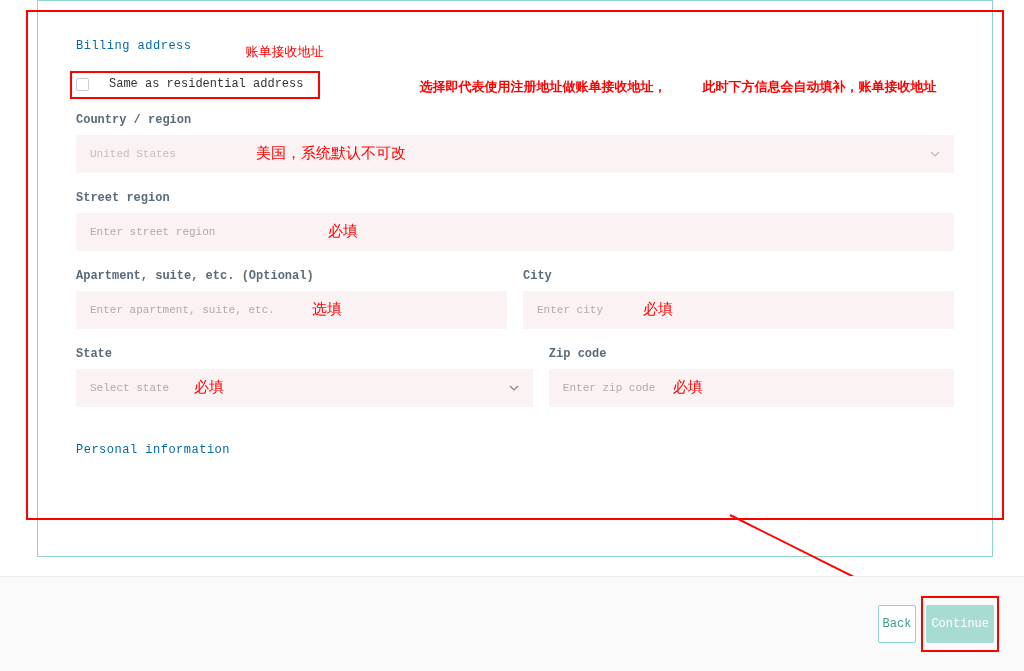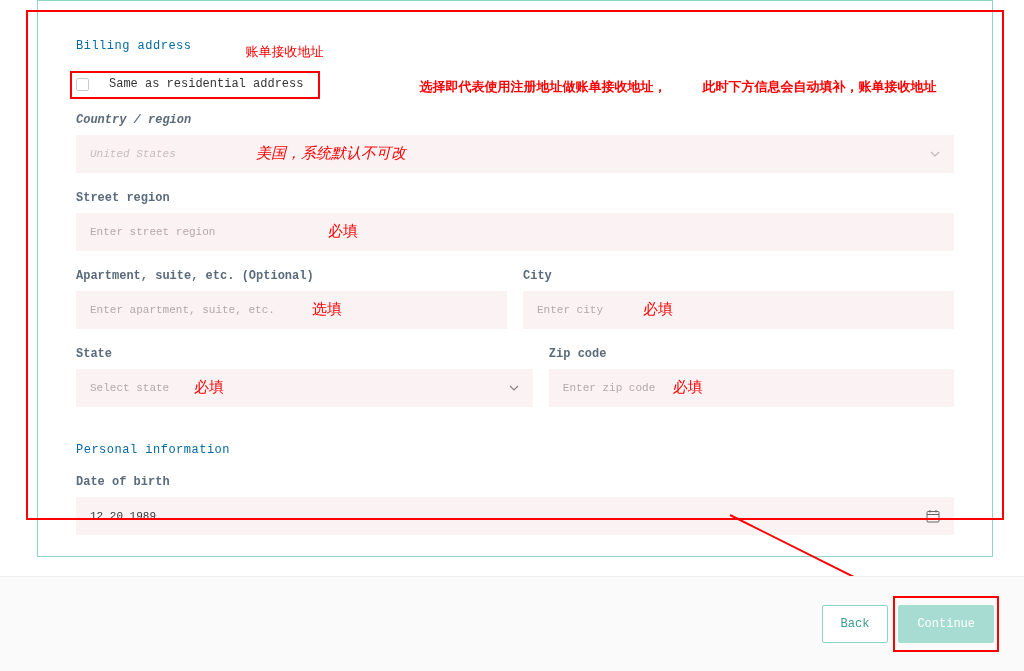--- a/index.html
+++ b/index.html
@@ -146,21 +146,21 @@
       background: #fafafb;
       border-top: 1px solid #eee;
       display: flex;
       justify-content: flex-end;
       align-items: center;
       padding-right: 30px;
       gap: 10px;
     }
     .btn {
       height: 38px;
-      padding: 0 18px;
+      padding: 0 4px;
       font-family: "Courier New", Courier, monospace;
       font-size: 12px;
       border-radius: 2px;
       display: inline-flex;
       align-items: center;
       justify-content: center;
       cursor: pointer;
     }
     .btn-back {
       background: #fff;
@@ -200,21 +200,21 @@
   <div class="checkbox-row">
     <div class="checkbox-red-box"></div>
     <div class="checkbox"></div>
     <div class="checkbox-label">Same as residential address</div>
     <div class="checkbox-annotation-block">
       <span class="cn-annotation">选择即代表使用注册地址做账单接收地址，</span>
       <span class="cn-annotation">此时下方信息会自动填补，账单接收地址</span>
     </div>
   </div>
 
-  <div class="field-group" style="margin-top:4px;font-style:italic;">
+  <div class="field-group" style="margin-top:4px;">
     <div class="field-label">Country / region</div>
     <div class="input-box relpos">
       <span class="disabled-val">United States</span>
       <span class="overlay-text" style="left:180px;">美国，系统默认不可改</span>
       <svg class="chevron" viewBox="0 0 10 6">
           <path d="M1 1 L5 5 L9 1" stroke="#bbb" stroke-width="1.2" fill="none"></path>
         </svg>
     </div>
   </div>
 
@@ -262,32 +262,20 @@
         <span class="placeholder">Enter zip code</span>
         <span class="overlay-text" style="left:124px;">必填</span>
       </div>
     </div>
   </div>
 
   <div class="section-space"></div>
 
   <div class="section-title" style="margin-bottom:18px;">Personal information</div>
 
-  <div class="field-group">
-    <div class="field-label">Date of birth</div>
-    <div class="input-box relpos">
-      <span style="color:#333;font-size:11px;">12 20 1989</span>
-      <svg class="cal-icon" viewBox="0 0 14 14">
-        <rect x="1" y="2.5" width="12" height="10.5" rx="1" fill="none" stroke="#666" stroke-width="1"></rect>
-        <line x1="1" y1="5.5" x2="13" y2="5.5" stroke="#666" stroke-width="1"></line>
-        <line x1="4" y1="1" x2="4" y2="3.5" stroke="#666" stroke-width="1"></line>
-        <line x1="10" y1="1" x2="10" y2="3.5" stroke="#666" stroke-width="1"></line>
-      </svg>
-    </div>
-  </div>
 
 </div>
 
 <div class="red-border"></div>
 
 <svg class="arrow-line" style="left:725px; top:510px; width:225px; height:120px;" viewBox="0 0 225 120">
   <defs>
     <marker id="arrhead" markerWidth="10" markerHeight="8" refX="9" refY="4" orient="auto">
       <polygon points="0 0, 10 4, 0 8" fill="#f00"></polygon>
     </marker>

